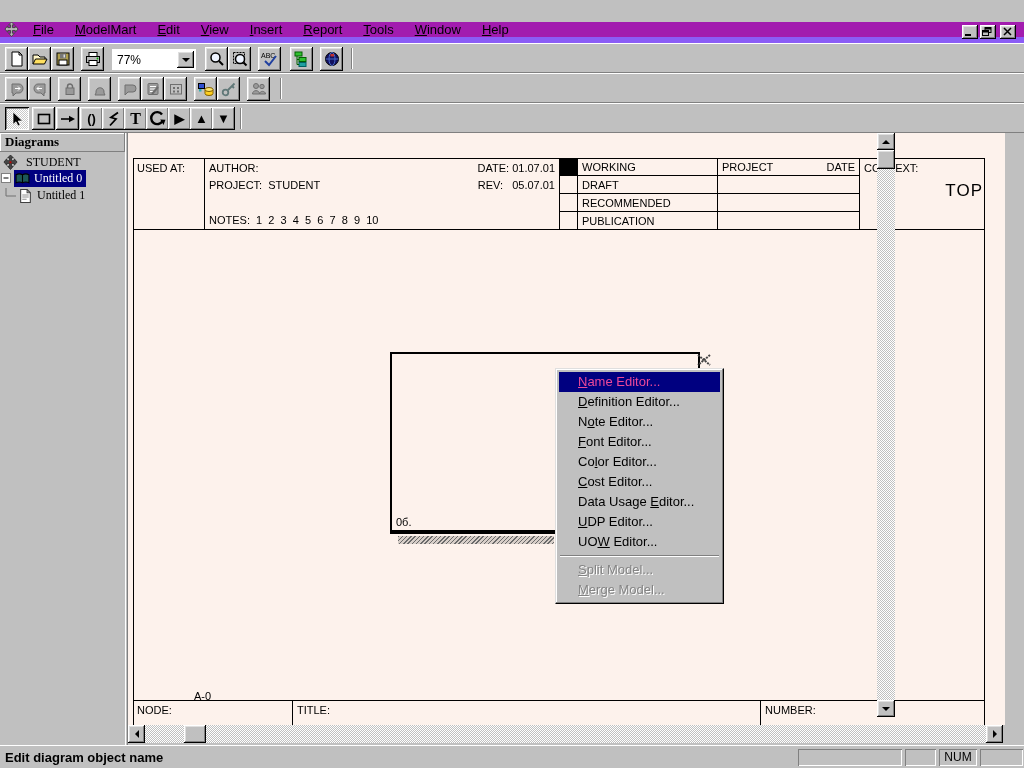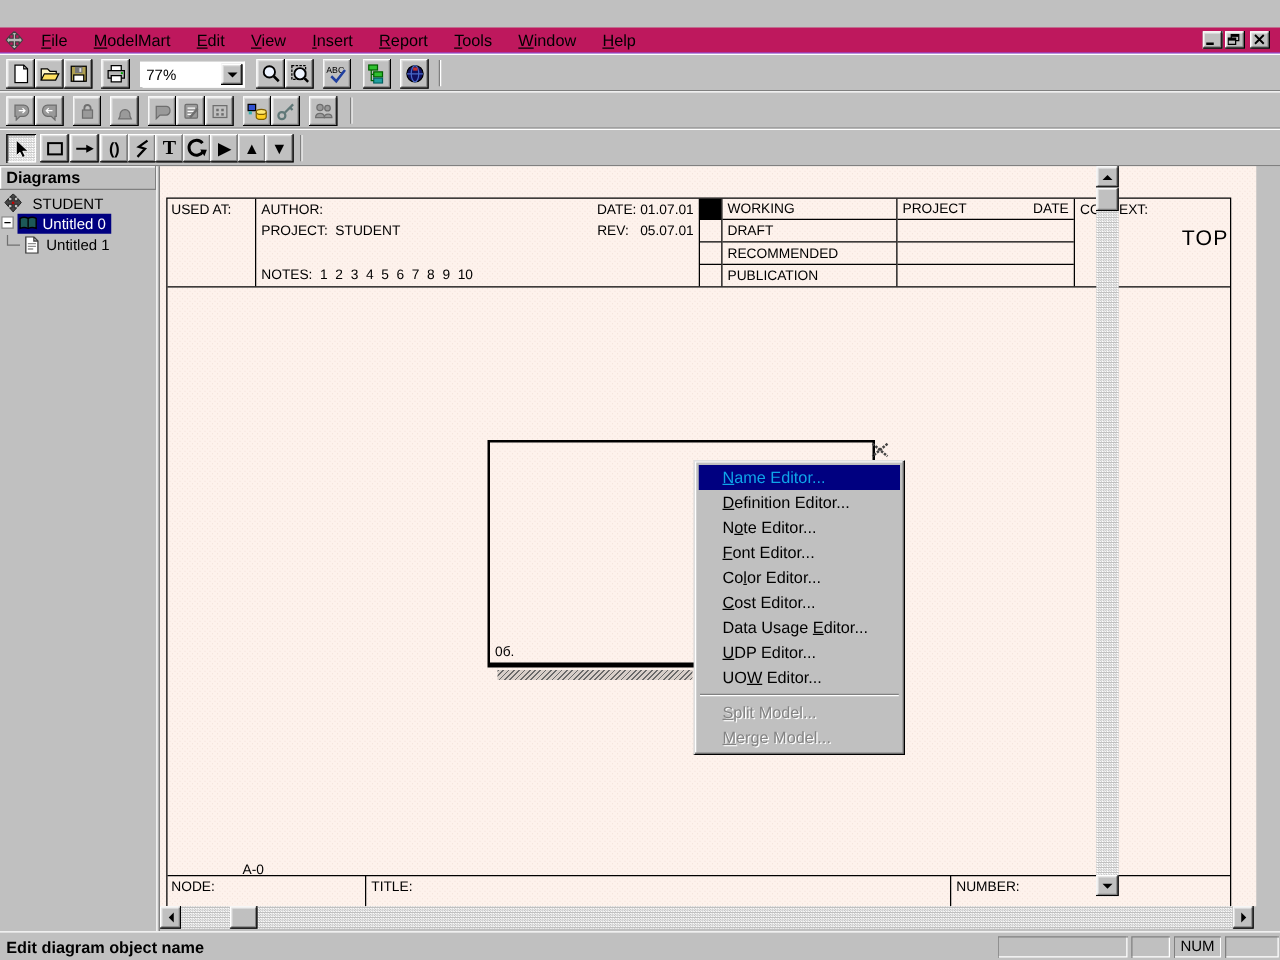--- a/index.html
+++ b/index.html
@@ -24,22 +24,22 @@
   
   #titlebar { position:absolute; left:0; top:0; width:1024px; height:22px; background:#000080;
     display:flex; align-items:center; }
   #titlebar .appicon { width:17px; height:17px; margin:0 5px 0 3px; }
   #titlebar .title { color:#fff; font-weight:bold; font-size:14px; letter-spacing:0.5px; }
   .winbtns { position:absolute; right:10px; top:4px; display:flex; gap:2px; }
   .winbtn { width:17px; height:15px; position:relative; }
   .winbtn svg { position:absolute; left:2px; top:2px; }
 
   
-  #menubar { position:absolute; left:0; top:22px; width:1024px; height:21px; background:#be185d;
-    border-bottom:1px solid #8b5cf6; display:flex; align-items:center; }
+  #menubar { position:absolute; left:0; top:22px; width:1024px; height:21px; background:#a21caf;
+    border-bottom:6px solid #8b5cf6; display:flex; align-items:center; }
   #menubar .childicon { width:15px; height:15px; margin:0 6px 0 4px; }
   .menuitem { padding:2px 8px; margin-right:5px; font-size:13px; }
   .mn { text-decoration:underline; }
   #mdibtns { position:absolute; right:8px; top:25px; display:flex; gap:2px; }
   .mdibtn { width:16px; height:14px; position:relative; }
   .mdibtn svg { position:absolute; left:2px; top:2px; }
 
   
   .toolrow { position:absolute; left:0; width:1024px; height:30px; background:#c0c0c0;
     border-top:1px solid #fff; border-bottom:1px solid #808080; }
@@ -53,21 +53,21 @@
   #zoombox .drop { position:absolute; right:2px; top:2px; width:17px; height:17px; display:flex; align-items:center; justify-content:center; }
   .tri-down { width:0; height:0; border-left:4px solid transparent; border-right:4px solid transparent; border-top:4px solid #000; }
   .tri-up { width:0; height:0; border-left:4px solid transparent; border-right:4px solid transparent; border-bottom:4px solid #000; }
   .tri-left { width:0; height:0; border-top:4px solid transparent; border-bottom:4px solid transparent; border-right:4px solid #000; }
   .tri-right { width:0; height:0; border-top:4px solid transparent; border-bottom:4px solid transparent; border-left:4px solid #000; }
   .toolglyph { font-size:13px; font-weight:bold; color:#000; line-height:1; }
   .serifT { font-family:"Liberation Serif", serif; font-size:16px; font-weight:bold; }
 
   
   #client { position:absolute; left:0; top:133px; width:1024px; height:612px; background:#c0c0c0; }
-  #sidebar { position:absolute; left:0; top:0; width:125px; height:612px; background:#c0c0c0; }
+  #sidebar { position:absolute; left:0; top:0; width:125px; height:612px; background:#c0c0c0;font-family:Liberation Serif, serif; }
   #sidebar-header { position:absolute; left:0; top:0; width:125px; height:19px;
     font-weight:bold; font-size:13px; padding:1px 0 0 5px; }
   .treeitem { position:absolute; left:0; height:17px; display:flex; align-items:center; font-size:12px; white-space:nowrap; }
   .sel { background:#000080; color:#fff; }
   #splitter { position:absolute; left:125px; top:0; width:3px; height:612px; background:#c0c0c0;
     border-left:1px solid #fff; border-right:1px solid #808080; }
 
   
   #canvas { position:absolute; left:128px; top:0; width:877px; height:592px; overflow:hidden;
     background-color:#fdf2ec;
@@ -89,21 +89,21 @@
   #activity-label { position:absolute; left:4px; bottom:2px; font-size:11px; }
   #select-hatch { position:absolute; left:270px; top:403px; width:156px; height:8px;
     background:repeating-linear-gradient(135deg,#6a6a6a 0 1px,#d8cfc9 1px 3px); }
   #cursor-mark { position:absolute; left:569px; top:221px; }
 
   
   #ctxmenu { position:absolute; left:427px; top:235px; width:169px; background:#c0c0c0;
     border:1px solid; border-color:#dfdfdf #000 #000 #dfdfdf; padding:3px;
     box-shadow: inset -1px -1px 0 #808080, inset 1px 1px 0 #fff; }
   .cmi { height:20px; line-height:20px; padding-left:19px; font-size:13px; white-space:pre; }
-  .cmi.hl { background:#000080; color:#0ea5e9; }
+  .cmi.hl { background:#000080; color:#ec4899; }
   .cmi.disabled { color:#848484; text-shadow:1px 1px 0 #fff; }
   .cmsep { height:0; border-top:1px solid #808080; border-bottom:1px solid #fff; margin:3px 1px; }
 
   
   .sb-track { background-image: repeating-conic-gradient(#fff 0% 25%, #c0c0c0 0% 50%); background-size:2px 2px; }
   #vscroll { position:absolute; left:877px; top:0; width:18px; height:584px; }
   #vscroll .up { position:absolute; left:0; top:0; width:18px; height:17px; display:flex; align-items:center; justify-content:center; }
   #vscroll .down { position:absolute; left:0; top:567px; width:18px; height:17px; display:flex; align-items:center; justify-content:center; }
   #vscroll .thumb { position:absolute; left:0; top:17px; width:18px; height:19px; }
   #hscroll { position:absolute; left:128px; top:592px; width:875px; height:18px; }

